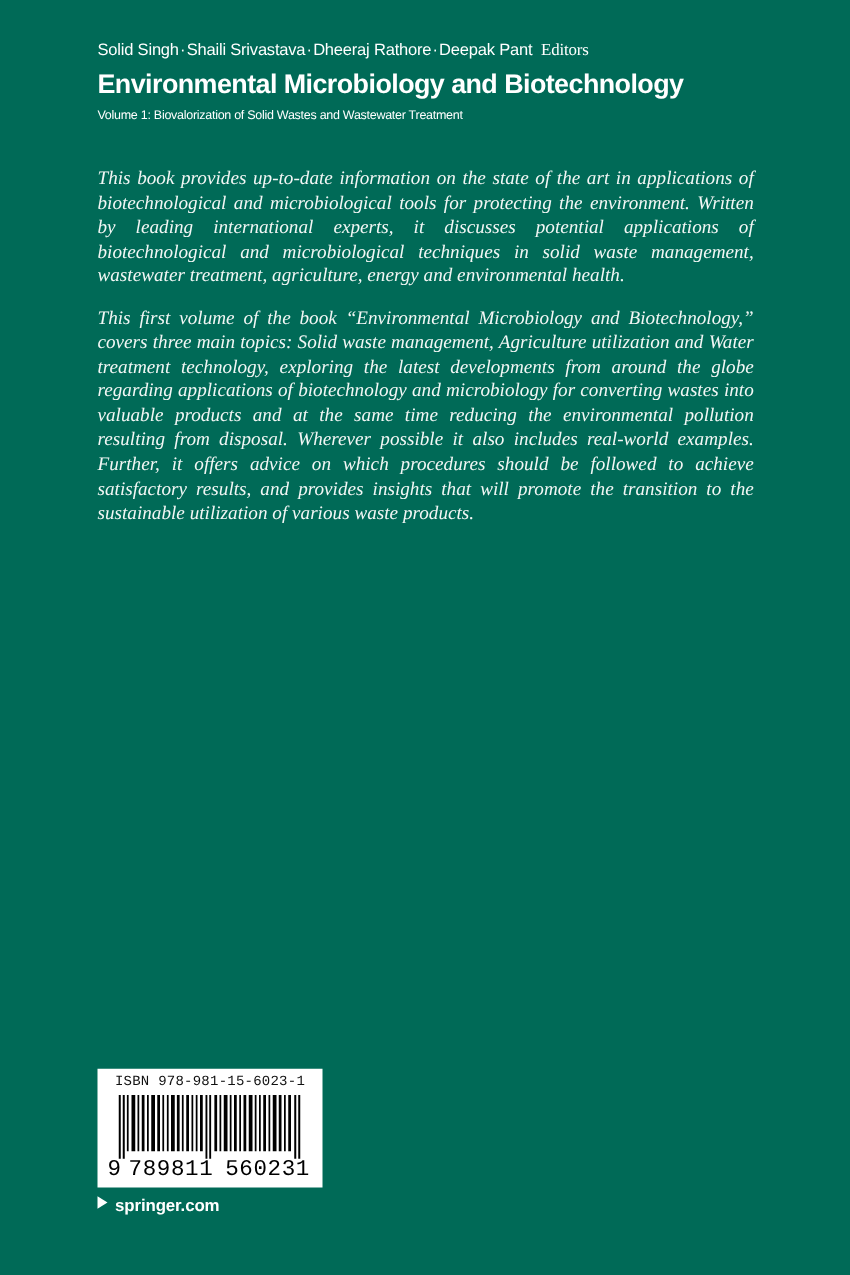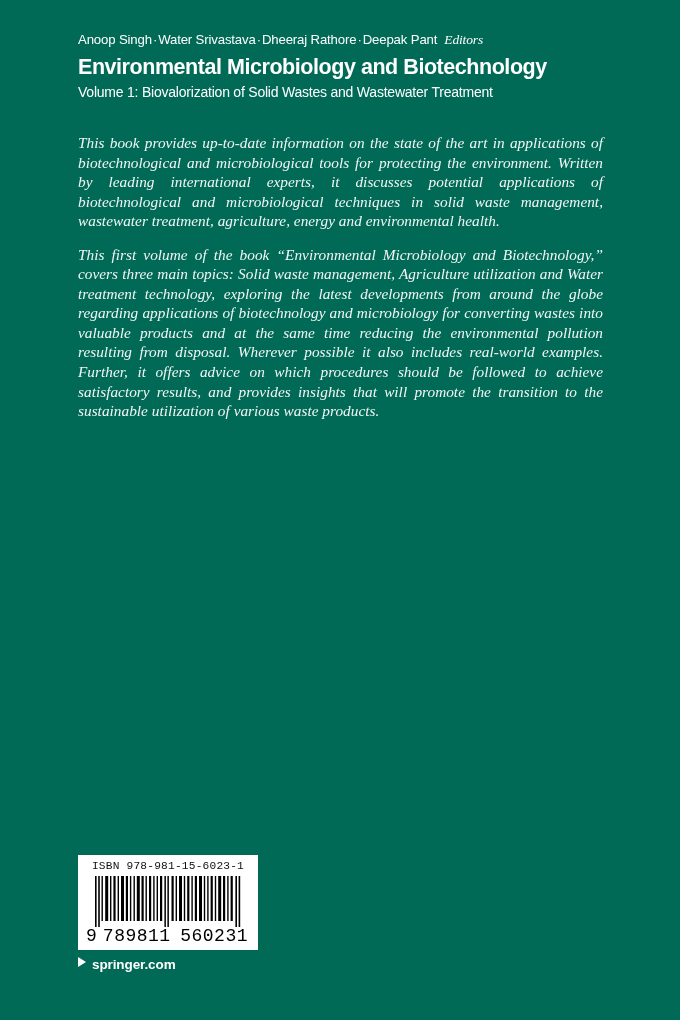--- a/index.html
+++ b/index.html
@@ -34,40 +34,39 @@
     font-size: 13.2px;
     letter-spacing: -0.15px;
     color: #ffffff;
     white-space: nowrap;
     line-height: 17px;
   }
   .editors-line .sep {
     padding: 0 1px;
   }
   .editors-role {
-    font-style: italic;
     font-family: "Liberation Serif", serif;
     font-size: 13.5px;
     padding-left: 7px;
   }
 
   .book-title {
     font-family: "Liberation Sans", sans-serif;
     font-weight: bold;
     font-size: 21.5px;
     letter-spacing: -0.45px;
     color: #ffffff;
     line-height: 26px;
     margin-top: 6px;
     white-space: nowrap;
   }
 
   .book-subtitle {
     font-family: "Liberation Sans", sans-serif;
-    font-size: 14px;
+    font-size: 10px;
     letter-spacing: -0.22px;
     color: #ffffff;
     line-height: 17px;
     margin-top: 4px;
     white-space: nowrap;
   }
 
   
   .blurb {
     position: absolute;
@@ -178,21 +177,21 @@
   }
 </style>
 </head>
 <body>
 
 <div class="cover">
 
   <div class="header">
 
     <div class="editors-line">
-      <span>Anoop Singh</span><span class="sep">·</span><span>Water Srivastava</span><span class="sep">·</span><span>Dheeraj Rathore</span><span class="sep">·</span><span>Deepak Pant</span><span class="editors-role">Editors</span>
+      <span>Solid Singh</span><span class="sep">·</span><span>Shaili Srivastava</span><span class="sep">·</span><span>Dheeraj Rathore</span><span class="sep">·</span><span>Deepak Pant</span><span class="editors-role">Editors</span>
     </div>
 
     <div class="book-title">Environmental Microbiology and Biotechnology</div>
 
     <div class="book-subtitle">Volume 1: Biovalorization of Solid Wastes and Wastewater Treatment</div>
   </div>
 
   <div class="blurb">
     <p class="nolast">This book provides up-to-date information on the state of the art in applications of biotechnological and microbiological tools for protecting the environment. Written by leading international experts, it discusses potential applications of biotechnological and microbiological techniques in solid waste management, wastewater treatment, agriculture, energy and environmental health.</p>
     <p class="nolast">This first volume of the book “Environmental Microbiology and Biotechnology,” covers three main topics: Solid waste management, Agriculture utilization and Water treatment technology, exploring the latest developments from around the globe regarding applications of biotechnology and microbiology for converting wastes into valuable products and at the same time reducing the environmental pollution resulting from disposal. Wherever possible it also includes real-world examples. Further, it offers advice on which procedures should be followed to achieve satisfactory results, and provides insights that will promote the transition to the sustainable utilization of various waste products.</p>

